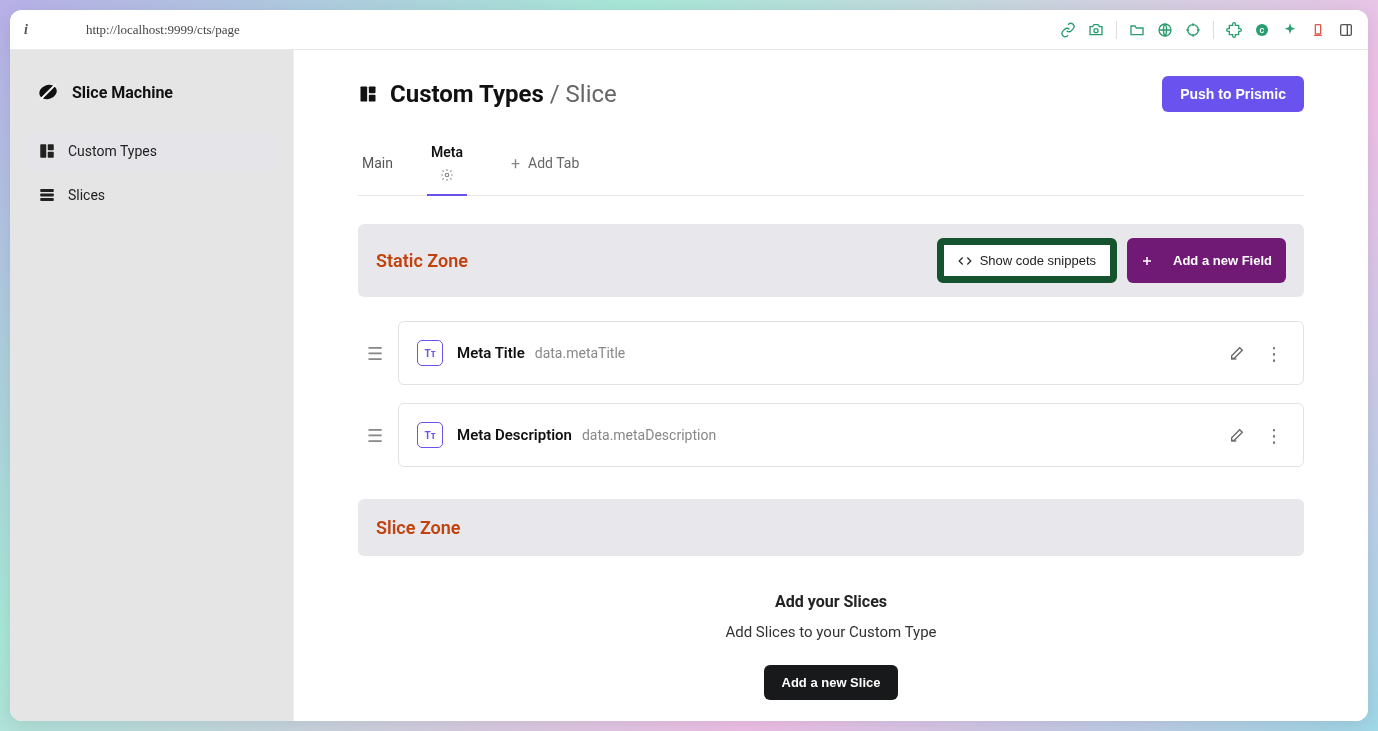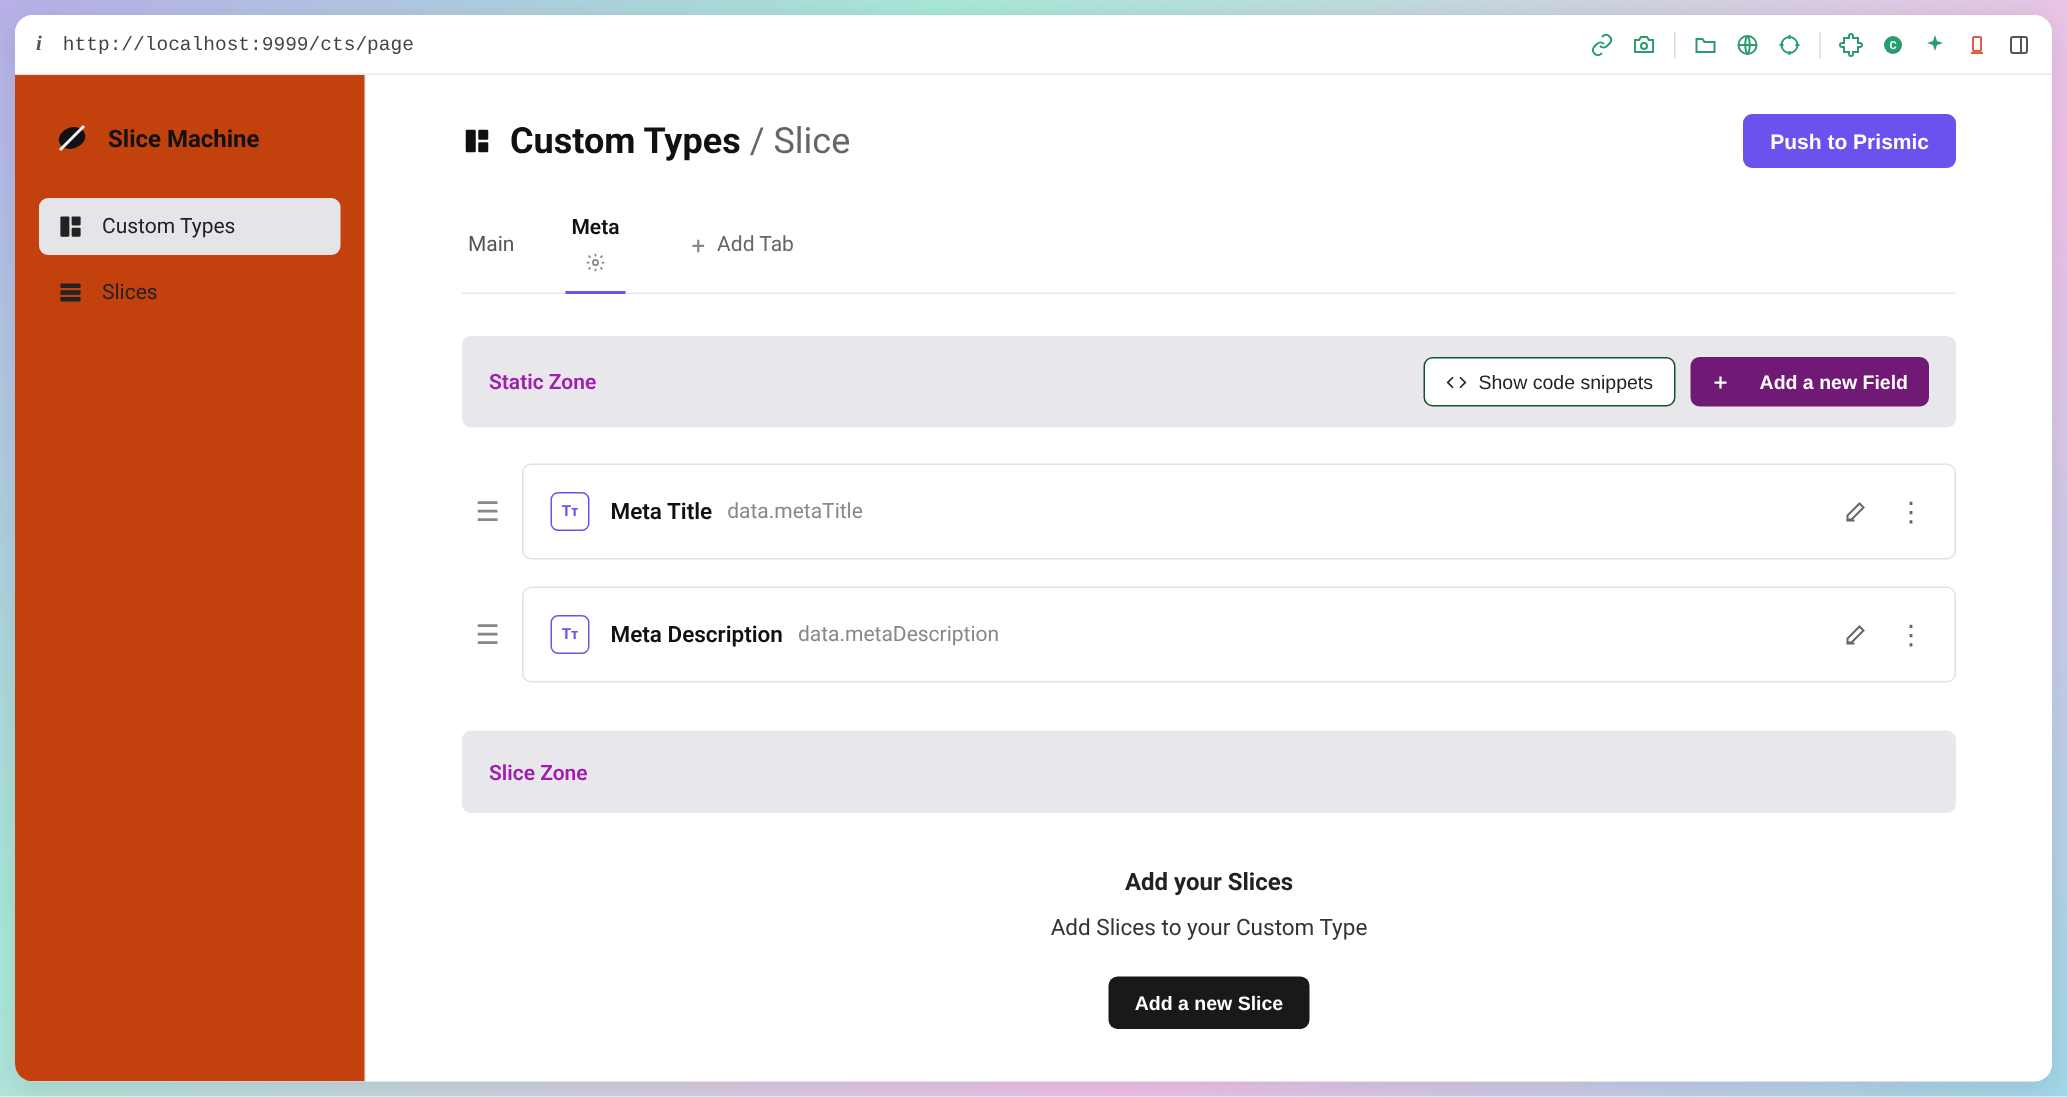--- a/index.html
+++ b/index.html
@@ -34,45 +34,46 @@
       gap: 14px;
     }
     .info-icon {
       font-family: Georgia, serif;
       font-style: italic;
       font-weight: bold;
       color: #555;
       font-size: 14px;
     }
     .url {
-      font-family: Liberation Mono, monospace;
+      font-family: Liberation Serif, serif;
       font-size: 13px;
       color: #444;
+      margin-left: 44px;
     }
     .browser-tools {
       margin-left: auto;
       display: flex;
       align-items: center;
       gap: 12px;
       color: #2a9d6e;
     }
     .browser-tools .divider {
       width: 1px;
       height: 18px;
       background: #ddd;
     }
     .tool-ic { width: 16px; height: 16px; display: inline-block; }
     .app {
       flex: 1;
       display: flex;
       overflow: hidden;
     }
     .sidebar {
-      width: 234px;
-      background: #c2410c;
+      width: 284px;
+      background: #e5e5e5;
       padding: 30px 16px;
       border-right: 1px solid #eee;
     }
     .brand {
       display: flex;
       align-items: center;
       gap: 12px;
       padding: 0 10px 28px;
     }
     .brand-icon {
@@ -169,31 +170,31 @@
     .zone-header {
       background: #e8e8ec;
       border-radius: 6px;
       padding: 14px 18px;
       display: flex;
       align-items: center;
       justify-content: space-between;
       margin-top: 28px;
     }
     .zone-label {
-      font-size: 14px;
-      font-weight: 600;
-      color: #a21caf;
+      font-size: 18px;
+      font-weight: 600;
+      color: #c2410c;
     }
     .zone-actions {
       display: flex;
       gap: 10px;
     }
     .btn-white {
       background: #fff;
-      border: 1px solid #14532d;
+      border: 7px solid #14532d;
       border-radius: 6px;
       padding: 8px 14px;
       font-size: 13px;
       display: flex;
       align-items: center;
       gap: 8px;
       cursor: pointer;
       color: #222;
     }
     .btn-dark {

